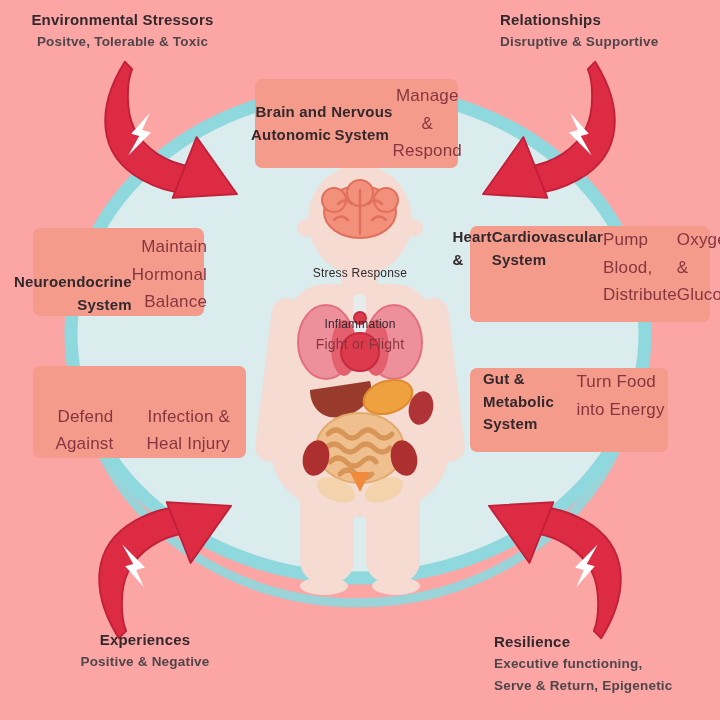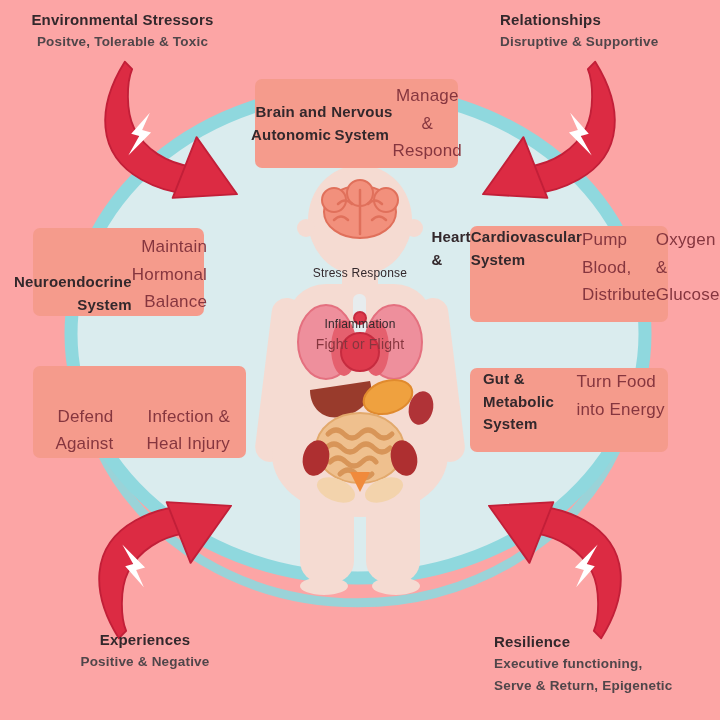--- a/index.html
+++ b/index.html
@@ -29,21 +29,21 @@
 
   
   .box{position:absolute;background:var(--box_salmon);border-radius:7px;display:flex;
        flex-direction:row;justify-content:center;box-sizing:border-box;}
   .box .title{font-weight:bold;font-size:15px;color:var(--title_text);line-height:1.5;letter-spacing:.2px;}
   .box .sub{font-size:17px;color:var(--box_subtitle_text);line-height:1.62;letter-spacing:.2px;}
   .line{display:block;}
 
   #box-brain{left:255px;top:79px;width:203px;height:89px;align-items:center;text-align:center;}
   #box-neuro{left:33px;top:228px;width:171px;height:88px;align-items:flex-end;text-align:right;padding-right:16px;}
-  #box-heart{left:470px;top:226px;width:198px;height:96px;align-items:flex-start;text-align:left;padding-left:13px;}
+  #box-heart{left:470px;top:226px;width:240px;height:96px;align-items:flex-start;text-align:left;padding-left:13px;}
   #box-immune{left:33px;top:366px;width:213px;height:92px;align-items:flex-end;text-align:right;padding-right:16px;}
   #box-gut{left:470px;top:368px;width:198px;height:84px;align-items:flex-start;text-align:left;padding-left:13px;}
 
   
   .corner{position:absolute;}
   .corner .title{font-weight:bold;font-size:15px;color:var(--title_text);line-height:1.55;letter-spacing:.2px;}
   .corner .sub{font-size:13.5px;color:var(--label_subtitle_text);line-height:1.62;letter-spacing:.2px;font-weight:bold;}
   #lbl-env{left:15px;top:8px;width:215px;text-align:center;}
   #lbl-rel{left:500px;top:8px;width:215px;text-align:left;}
   #lbl-exp{left:45px;top:628px;width:200px;text-align:center;}

